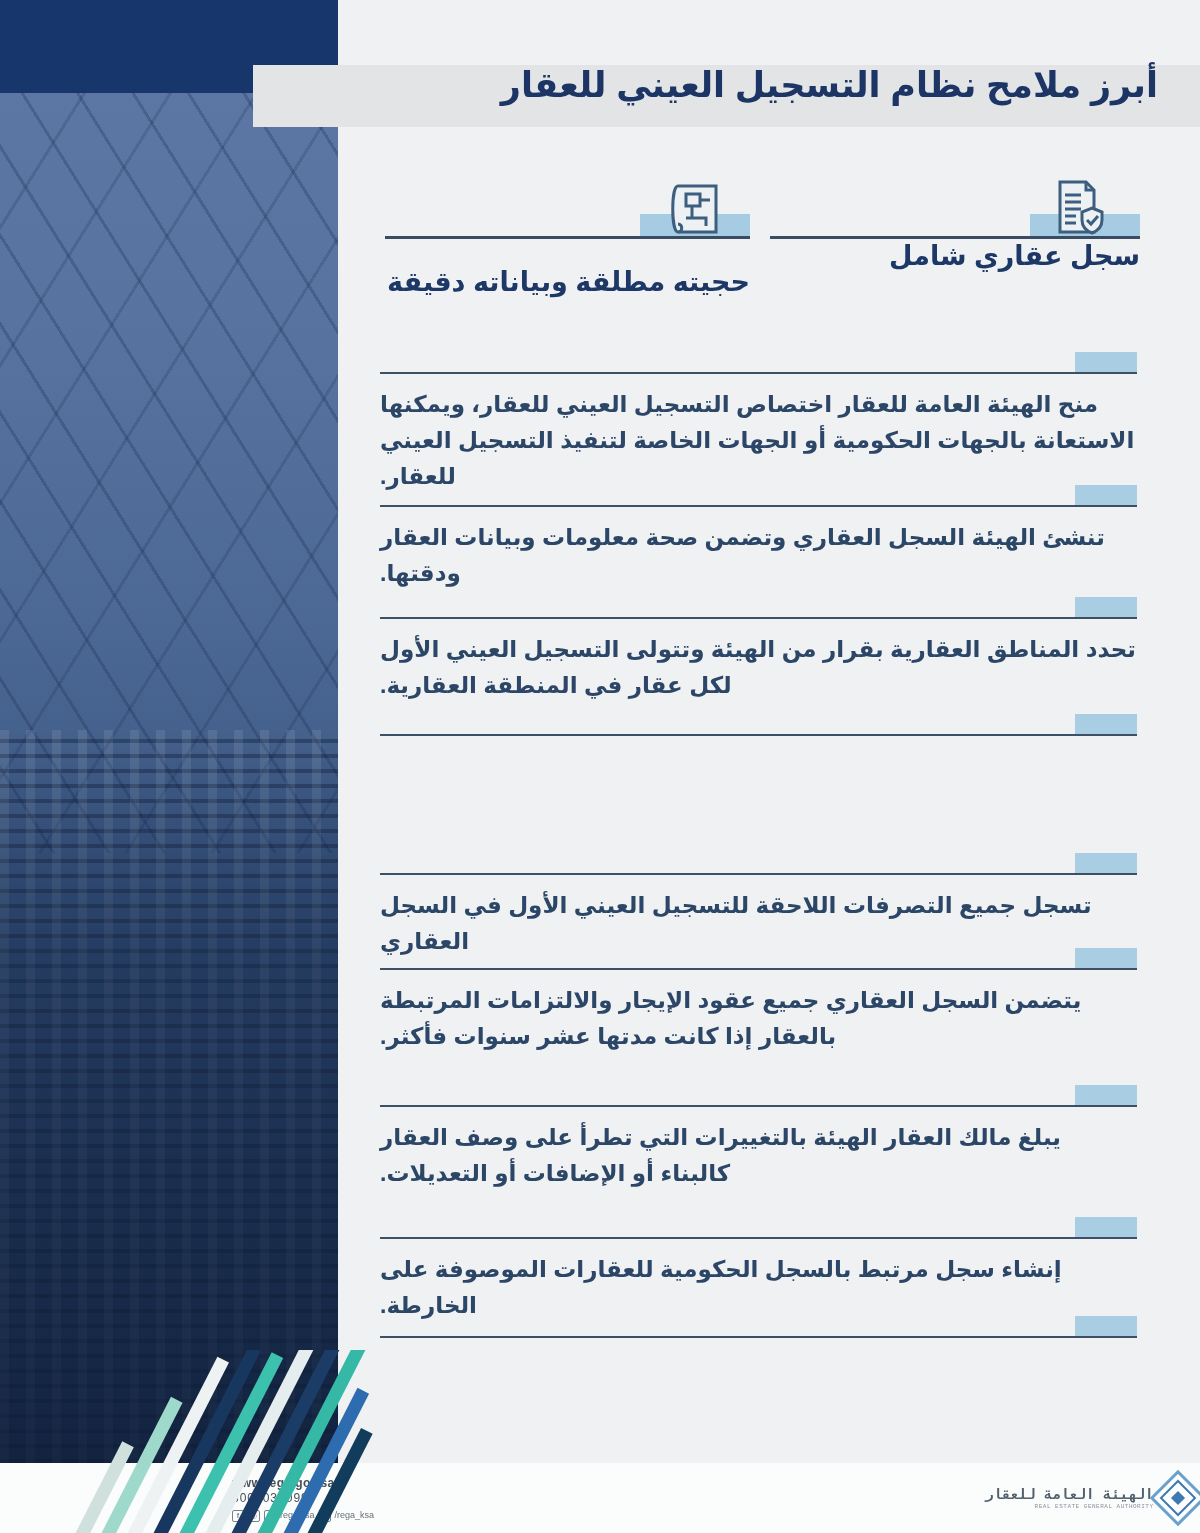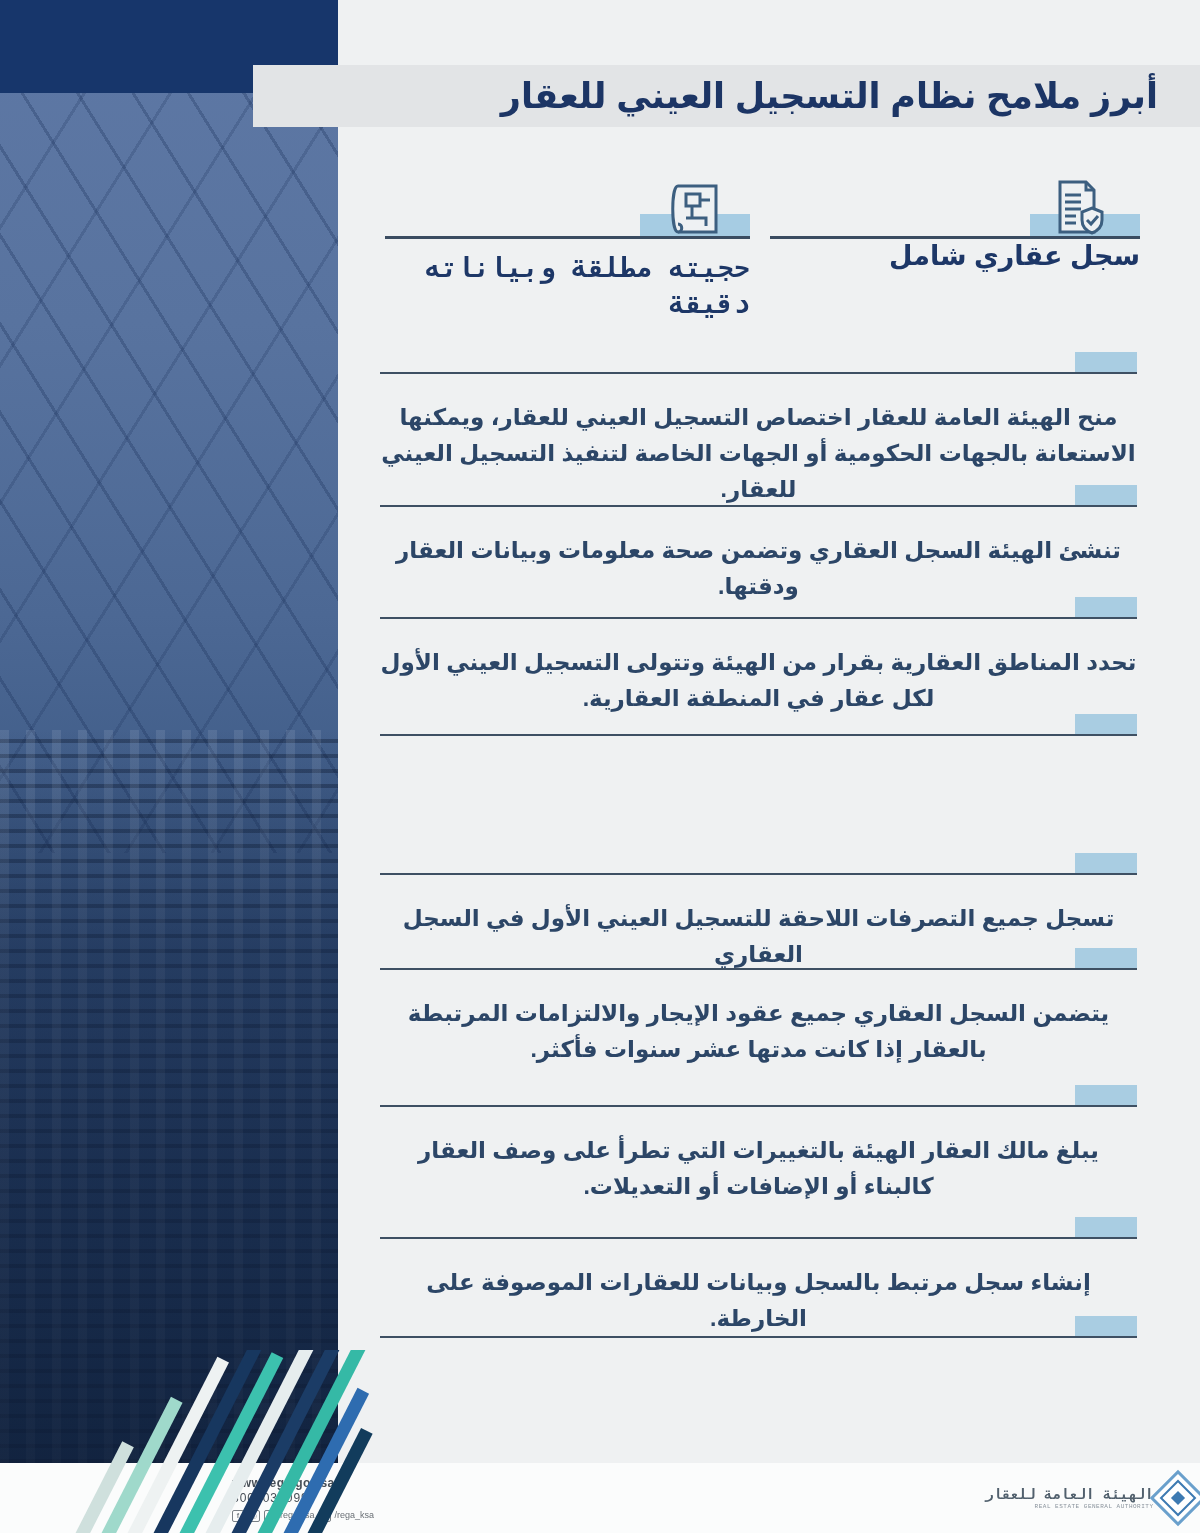--- a/index.html
+++ b/index.html
@@ -26,21 +26,21 @@
     left:0;top:730px;width:338px;height:733px;
     background:
       linear-gradient(180deg,rgba(22,42,75,0) 0%,rgba(20,38,70,.50) 30%,rgba(14,28,54,.78) 100%),
       repeating-linear-gradient(90deg,rgba(235,240,248,.10) 0 9px,transparent 9px 26px),
       repeating-linear-gradient(0deg,rgba(8,18,38,.35) 0 4px,transparent 4px 15px);
   }
 
   
   .title-band{
     left:253px;top:65px;right:0;height:62px;background:#e2e4e6;z-index:5;
-    display:flex;align-items:center;justify-content:flex-end;
+    display:flex;align-items:flex-start;justify-content:flex-end;
   }
   .title-band .title{
     direction:rtl;text-align:right;padding-left:42px;padding-right:42px;
     font-size:35px;font-weight:700;color:#1c3565;letter-spacing:0;
     white-space:nowrap;
   }
 
   
   .feature{z-index:3;}
   .f-line{position:absolute;height:3px;background:#3a4c61;}
@@ -49,21 +49,21 @@
     position:absolute;direction:rtl;text-align:right;
     font-size:27px;font-weight:700;color:#1d3767;line-height:36px;
   }
   .f-icon{position:absolute;}
 
   
   .section{position:absolute;left:380px;width:757px;z-index:3;}
   .section .tab{position:absolute;right:0;top:0;width:62px;height:20px;background:#a9cde2;}
   .section .rule{position:absolute;left:0;right:0;top:20px;height:2px;background:#3e5063;}
   .section .stext{
-    position:relative;margin-top:47px;direction:rtl;text-align:center;
+    position:relative;margin-top:34px;direction:rtl;text-align:left;
     font-size:23px;font-weight:700;color:#2c4667;line-height:36px;
   }
   .s1{top:352px;} .s2{top:485px;} .s3{top:597px;} .s4{top:714px;}
   .s5{top:853px;} .s6{top:948px;} .s7{top:1085px;} .s8{top:1217px;} .s9{top:1316px;}
 
   
   .footer{left:0;top:1463px;width:1200px;height:70px;background:#fbfcfc;z-index:4;}
   .f-contact{left:232px;top:1476px;color:#474f57;line-height:15px;z-index:5;}
   .f-website{font-size:12px;font-weight:700;letter-spacing:.4px;}
   .f-phone{font-size:12px;font-weight:400;letter-spacing:1px;}
@@ -122,21 +122,21 @@
   <svg class="f-icon" style="left:662px;top:180px;" width="60" height="58" viewBox="0 0 60 58">
     <path d="M16 6 h38 v46 h-38" fill="#eef1f3" stroke="#3c5f80" stroke-width="3"></path>
     <path d="M16 6 c-7 0 -7 46 0 46 c5 0 5 -8 0 -8" fill="#eef1f3" stroke="#3c5f80" stroke-width="3"></path>
     <g stroke="#3c5f80" stroke-width="3" fill="none">
       <path d="M24 14 h14 v12 h-14 z"></path>
       <path d="M38 20 h10"></path>
       <path d="M30 26 v12"></path>
       <path d="M24 38 h20 v8"></path>
     </g>
   </svg>
-  <div class="f-label" style="left:385px;top:252px;width:365px;font-family:Liberation Mono, monospace;">حجيته مطلقة وبياناته دقيقة</div>
+  <div class="f-label" style="left:385px;top:264px;width:365px;">حجيته مطلقة وبياناته دقيقة</div>
 </div>
 
 <div class="section s1">
   <div class="tab"></div>
   <div class="rule"></div>
   <div class="stext">منح الهيئة العامة للعقار اختصاص التسجيل العيني للعقار، ويمكنها الاستعانة بالجهات الحكومية أو الجهات الخاصة لتنفيذ التسجيل العيني للعقار.</div>
 </div>
 <div class="section s2">
   <div class="tab"></div>
   <div class="rule"></div>
@@ -162,21 +162,21 @@
   <div class="stext">يتضمن السجل العقاري جميع عقود الإيجار والالتزامات المرتبطة بالعقار إذا كانت مدتها عشر سنوات فأكثر.</div>
 </div>
 <div class="section s7">
   <div class="tab"></div>
   <div class="rule"></div>
   <div class="stext">يبلغ مالك العقار الهيئة بالتغييرات التي تطرأ على وصف العقار كالبناء أو الإضافات أو التعديلات.</div>
 </div>
 <div class="section s8">
   <div class="tab"></div>
   <div class="rule"></div>
-  <div class="stext">إنشاء سجل مرتبط بالسجل وبيانات للعقارات الموصوفة على الخارطة.</div>
+  <div class="stext">إنشاء سجل مرتبط بالسجل الحكومية للعقارات الموصوفة على الخارطة.</div>
 </div>
 <div class="section s9">
   <div class="tab"></div>
   <div class="rule"></div>
 </div>
 
 <div class="abs footer"></div>
 
 <div class="abs f-contact">
   <div class="f-website">www.rega.gov.sa</div>

